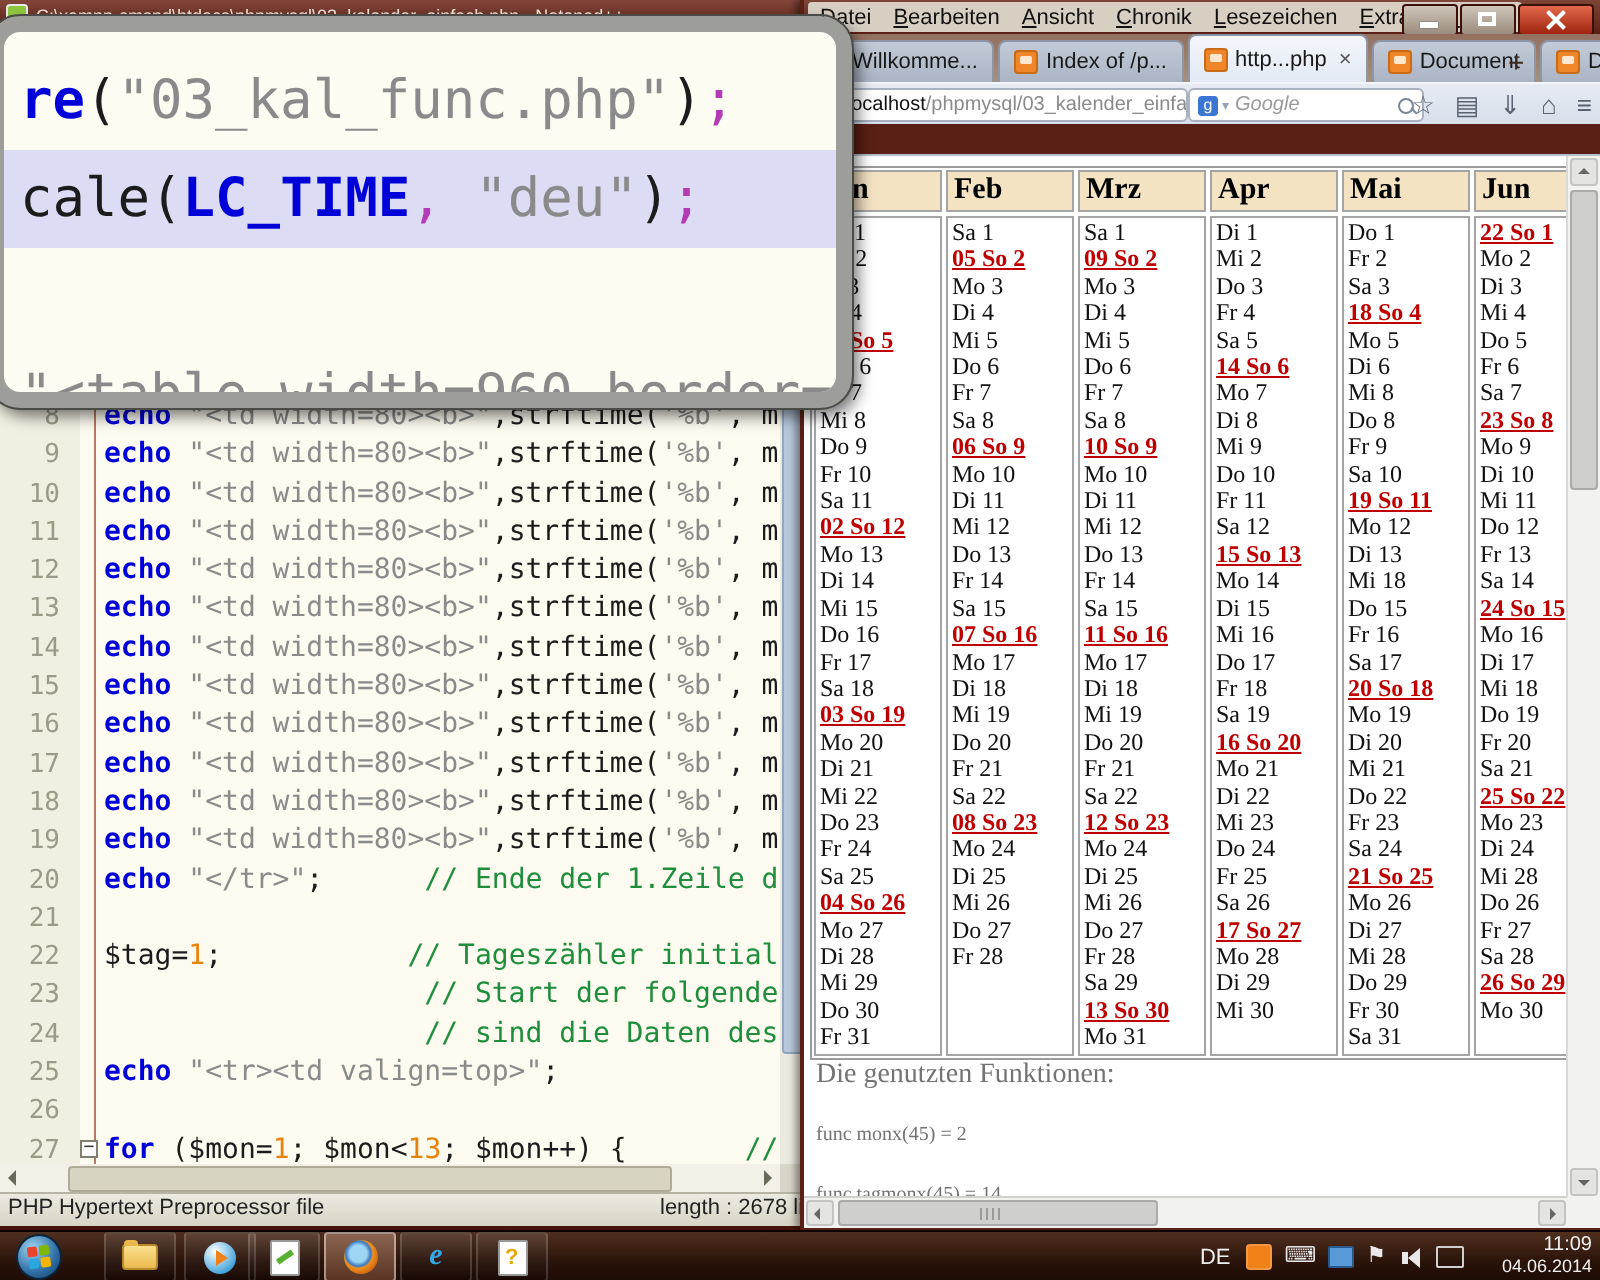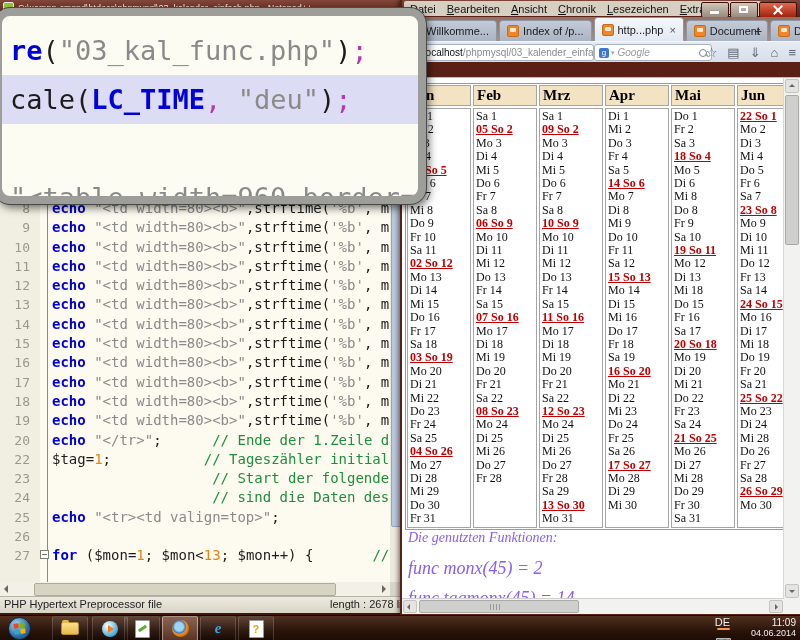--- a/index.html
+++ b/index.html
@@ -94,23 +94,23 @@
 
   .ff-content{position:absolute;left:2px;top:77px;right:0;height:521px;background:#fff;overflow:hidden;
     border-top:1px solid #b8c0cc;}
   .cal-table{position:absolute;left:3px;top:5px;display:flex;gap:2px;border:1px solid #9a9a9a;padding:1px;background:#fff;}
   .cal-col{width:64px;flex:none;display:flex;flex-direction:column;gap:2px;}
   .cal-head{border:1px solid #a5a5a5;background:#f3e3c3;font-family:"Liberation Serif",serif;
     font-weight:bold;font-size:15px;padding:0 3px;height:19px;line-height:19px;}
   .cal-body{border:1px solid #a5a5a5;background:#fff;height:417px;padding:1px 0 0 2px;overflow:hidden;}
   .day{font-family:"Liberation Serif",serif;font-size:12px;line-height:13.4px;white-space:nowrap;color:#111;}
   .day.sun{color:#c00000;font-weight:bold;text-decoration:underline;}
-  .funcs{position:absolute;left:6px;top:452px;font-family:"Liberation Serif",serif;color:#8b5cf6;font-style:italic;}
+  .funcs{position:absolute;left:6px;top:452px;font-family:"Liberation Serif",serif;color:#737373;}
   .funcs-heading{font-size:14px;margin-bottom:13px;}
-  .func-line{font-size:18px;line-height:18px;margin-top:12px;}
+  .func-line{font-size:10px;line-height:18px;margin-top:12px;}
 
   .vscroll{position:absolute;right:0;top:0;width:16px;height:521px;background:#f2f2f0;border-left:1px solid #d8d8d8;z-index:5;}
   .vs-btn{position:absolute;left:1px;width:14px;height:14px;background:#e4e4e2;border:1px solid #c4c4c2;border-radius:2px;box-sizing:border-box;}
   .vs-btn.up{top:1px;} .vs-btn.down{bottom:1px;}
   .tri-up{position:absolute;left:3px;top:4px;border:3px solid transparent;border-bottom-color:#666;border-top-width:0;}
   .tri-down{position:absolute;left:3px;top:5px;border:3px solid transparent;border-top-color:#666;border-bottom-width:0;}
   .vs-thumb{position:absolute;left:1px;width:14px;top:17px;height:150px;background:#cfcfcd;border:1px solid #aaa;border-radius:2px;box-sizing:border-box;}
   .ff-hscroll{position:absolute;left:2px;right:0;top:598px;height:15px;background:#f2f2f0;border-top:1px solid #d0d0ce;}
   .hs-btn{position:absolute;top:1px;width:14px;height:13px;background:#e4e4e2;border:1px solid #c4c4c2;border-radius:2px;box-sizing:border-box;}
   .hs-btn.left{left:1px;} .hs-btn.right{right:17px;}
@@ -144,21 +144,21 @@
   .ic-folder{width:16px;height:11px;background:linear-gradient(#fbe08e,#e9b84d);border:1px solid #b88a2a;border-radius:2px;position:relative;}
   .ic-folder:before{content:"";position:absolute;left:0;top:-3px;width:7px;height:3px;background:#e9b84d;border-radius:2px 2px 0 0;}
   .ic-wmp{width:16px;height:16px;border-radius:50%;background:radial-gradient(circle at 35% 30%,#fff,#4aa8dc 70%,#1c6ca8);position:relative;}
   .ic-wmp:after{content:"";position:absolute;left:6px;top:4px;border:4px solid transparent;border-left:6px solid #f08018;}
   .ic-sheet{width:13px;height:16px;background:#fff;border:1px solid #999;border-radius:1px;position:relative;}
   .ic-sheet .pencil{position:absolute;left:2px;top:6px;width:9px;height:3px;background:#58b030;transform:rotate(-35deg);}
   .ic-ff{width:17px;height:17px;border-radius:50%;
     background:radial-gradient(circle at 42% 40%,#9ed5f5 0 30%,#3a7ac0 44%,#ef9020 52%,#c05008 85%);}
   .ic-ie{font-size:15px;font-weight:bold;font-style:italic;color:#35a8e8;font-family:"Liberation Serif",serif;}
   .ic-help-q{position:absolute;left:3px;top:2px;font-size:11px;font-weight:bold;color:#e8a800;}
-  .tray{position:absolute;right:62px;top:0;height:25px;display:flex;align-items:center;flex-direction:column;}
+  .tray{position:absolute;right:62px;top:0;height:25px;display:flex;align-items:center;}
   .tray-lang{color:#eee;font-size:11px;margin-right:8px;}
   .tray-ic{margin-right:6px;color:#e8e8e8;font-size:11px;line-height:25px;}
   .tic-npp{width:11px;height:11px;background:#f08018;border-radius:2px;border:1px solid #fff3;}
   .tic-net{width:11px;height:9px;background:#5a9ad8;border-radius:1px;border:1px solid #2a5a88;}
   .spk{width:0;height:0;border:5px solid transparent;border-right:6px solid #e8e8e8;position:relative;margin-right:8px;}
   .spk:before{content:"";position:absolute;left:-3px;top:-3px;width:3px;height:6px;background:#e8e8e8;}
   .tic-sd{width:12px;height:9px;border:1px solid #cfcfcf;border-radius:1px;}
   .clock{position:absolute;right:4px;top:1px;text-align:right;color:#f0f0f0;line-height:11px;}
   .clock .t{font-size:10px;} .clock .d{font-size:9px;}
 </style>
@@ -182,20 +182,21 @@
           <div class="crow"><span class="lnum">11</span><span class="fold-m"></span><span class="ctext"><span class="tok-kw">echo</span><span class="tok-pl"> </span><span class="tok-str">"&lt;td width=80&gt;&lt;b&gt;"</span><span class="tok-pl">,</span><span class="tok-pl">strftime</span><span class="tok-pl">(</span><span class="tok-str">'%b'</span><span class="tok-pl">, m</span></span></div>
           <div class="crow"><span class="lnum">12</span><span class="fold-m"></span><span class="ctext"><span class="tok-kw">echo</span><span class="tok-pl"> </span><span class="tok-str">"&lt;td width=80&gt;&lt;b&gt;"</span><span class="tok-pl">,</span><span class="tok-pl">strftime</span><span class="tok-pl">(</span><span class="tok-str">'%b'</span><span class="tok-pl">, m</span></span></div>
           <div class="crow"><span class="lnum">13</span><span class="fold-m"></span><span class="ctext"><span class="tok-kw">echo</span><span class="tok-pl"> </span><span class="tok-str">"&lt;td width=80&gt;&lt;b&gt;"</span><span class="tok-pl">,</span><span class="tok-pl">strftime</span><span class="tok-pl">(</span><span class="tok-str">'%b'</span><span class="tok-pl">, m</span></span></div>
           <div class="crow"><span class="lnum">14</span><span class="fold-m"></span><span class="ctext"><span class="tok-kw">echo</span><span class="tok-pl"> </span><span class="tok-str">"&lt;td width=80&gt;&lt;b&gt;"</span><span class="tok-pl">,</span><span class="tok-pl">strftime</span><span class="tok-pl">(</span><span class="tok-str">'%b'</span><span class="tok-pl">, m</span></span></div>
           <div class="crow"><span class="lnum">15</span><span class="fold-m"></span><span class="ctext"><span class="tok-kw">echo</span><span class="tok-pl"> </span><span class="tok-str">"&lt;td width=80&gt;&lt;b&gt;"</span><span class="tok-pl">,</span><span class="tok-pl">strftime</span><span class="tok-pl">(</span><span class="tok-str">'%b'</span><span class="tok-pl">, m</span></span></div>
           <div class="crow"><span class="lnum">16</span><span class="fold-m"></span><span class="ctext"><span class="tok-kw">echo</span><span class="tok-pl"> </span><span class="tok-str">"&lt;td width=80&gt;&lt;b&gt;"</span><span class="tok-pl">,</span><span class="tok-pl">strftime</span><span class="tok-pl">(</span><span class="tok-str">'%b'</span><span class="tok-pl">, m</span></span></div>
           <div class="crow"><span class="lnum">17</span><span class="fold-m"></span><span class="ctext"><span class="tok-kw">echo</span><span class="tok-pl"> </span><span class="tok-str">"&lt;td width=80&gt;&lt;b&gt;"</span><span class="tok-pl">,</span><span class="tok-pl">strftime</span><span class="tok-pl">(</span><span class="tok-str">'%b'</span><span class="tok-pl">, m</span></span></div>
           <div class="crow"><span class="lnum">18</span><span class="fold-m"></span><span class="ctext"><span class="tok-kw">echo</span><span class="tok-pl"> </span><span class="tok-str">"&lt;td width=80&gt;&lt;b&gt;"</span><span class="tok-pl">,</span><span class="tok-pl">strftime</span><span class="tok-pl">(</span><span class="tok-str">'%b'</span><span class="tok-pl">, m</span></span></div>
           <div class="crow"><span class="lnum">19</span><span class="fold-m"></span><span class="ctext"><span class="tok-kw">echo</span><span class="tok-pl"> </span><span class="tok-str">"&lt;td width=80&gt;&lt;b&gt;"</span><span class="tok-pl">,</span><span class="tok-pl">strftime</span><span class="tok-pl">(</span><span class="tok-str">'%b'</span><span class="tok-pl">, m</span></span></div>
           <div class="crow"><span class="lnum">20</span><span class="fold-m"></span><span class="ctext"><span class="tok-kw">echo</span><span class="tok-pl"> </span><span class="tok-str">"&lt;/tr&gt;"</span><span class="tok-pl">;</span><span class="tok-pl">      </span><span class="tok-cm">// Ende der 1.Zeile de</span></span></div>
+          <div class="crow"><span class="lnum">21</span><span class="fold-m"></span><span class="ctext"></span></div>
           <div class="crow"><span class="lnum">22</span><span class="fold-m"></span><span class="ctext"><span class="tok-pl">$tag</span><span class="tok-pl">=</span><span class="tok-num">1</span><span class="tok-pl">;</span><span class="tok-pl">           </span><span class="tok-cm">// Tageszähler initial</span></span></div>
           <div class="crow"><span class="lnum">23</span><span class="fold-m"></span><span class="ctext"><span class="tok-pl">                   </span><span class="tok-cm">// Start der folgenden</span></span></div>
           <div class="crow"><span class="lnum">24</span><span class="fold-m"></span><span class="ctext"><span class="tok-pl">                   </span><span class="tok-cm">// sind die Daten des </span></span></div>
           <div class="crow"><span class="lnum">25</span><span class="fold-m"></span><span class="ctext"><span class="tok-kw">echo</span><span class="tok-pl"> </span><span class="tok-str">"&lt;tr&gt;&lt;td valign=top&gt;"</span><span class="tok-pl">;</span></span></div>
           <div class="crow"><span class="lnum">26</span><span class="fold-m"></span><span class="ctext"></span></div>
           <div class="crow"><span class="lnum">27</span><span class="fold-m"><span class="foldbox">−</span></span><span class="ctext"><span class="tok-kw">for</span><span class="tok-pl"> (</span><span class="tok-pl">$mon</span><span class="tok-pl">=</span><span class="tok-num">1</span><span class="tok-pl">; </span><span class="tok-pl">$mon</span><span class="tok-pl">&lt;</span><span class="tok-num">13</span><span class="tok-pl">; </span><span class="tok-pl">$mon</span><span class="tok-pl">++) {</span><span class="tok-pl">       </span><span class="tok-cm">// d</span></span></div>
         </div>
     </div>
     <div class="npp-vscroll">
       <div class="npp-vthumb"></div>

